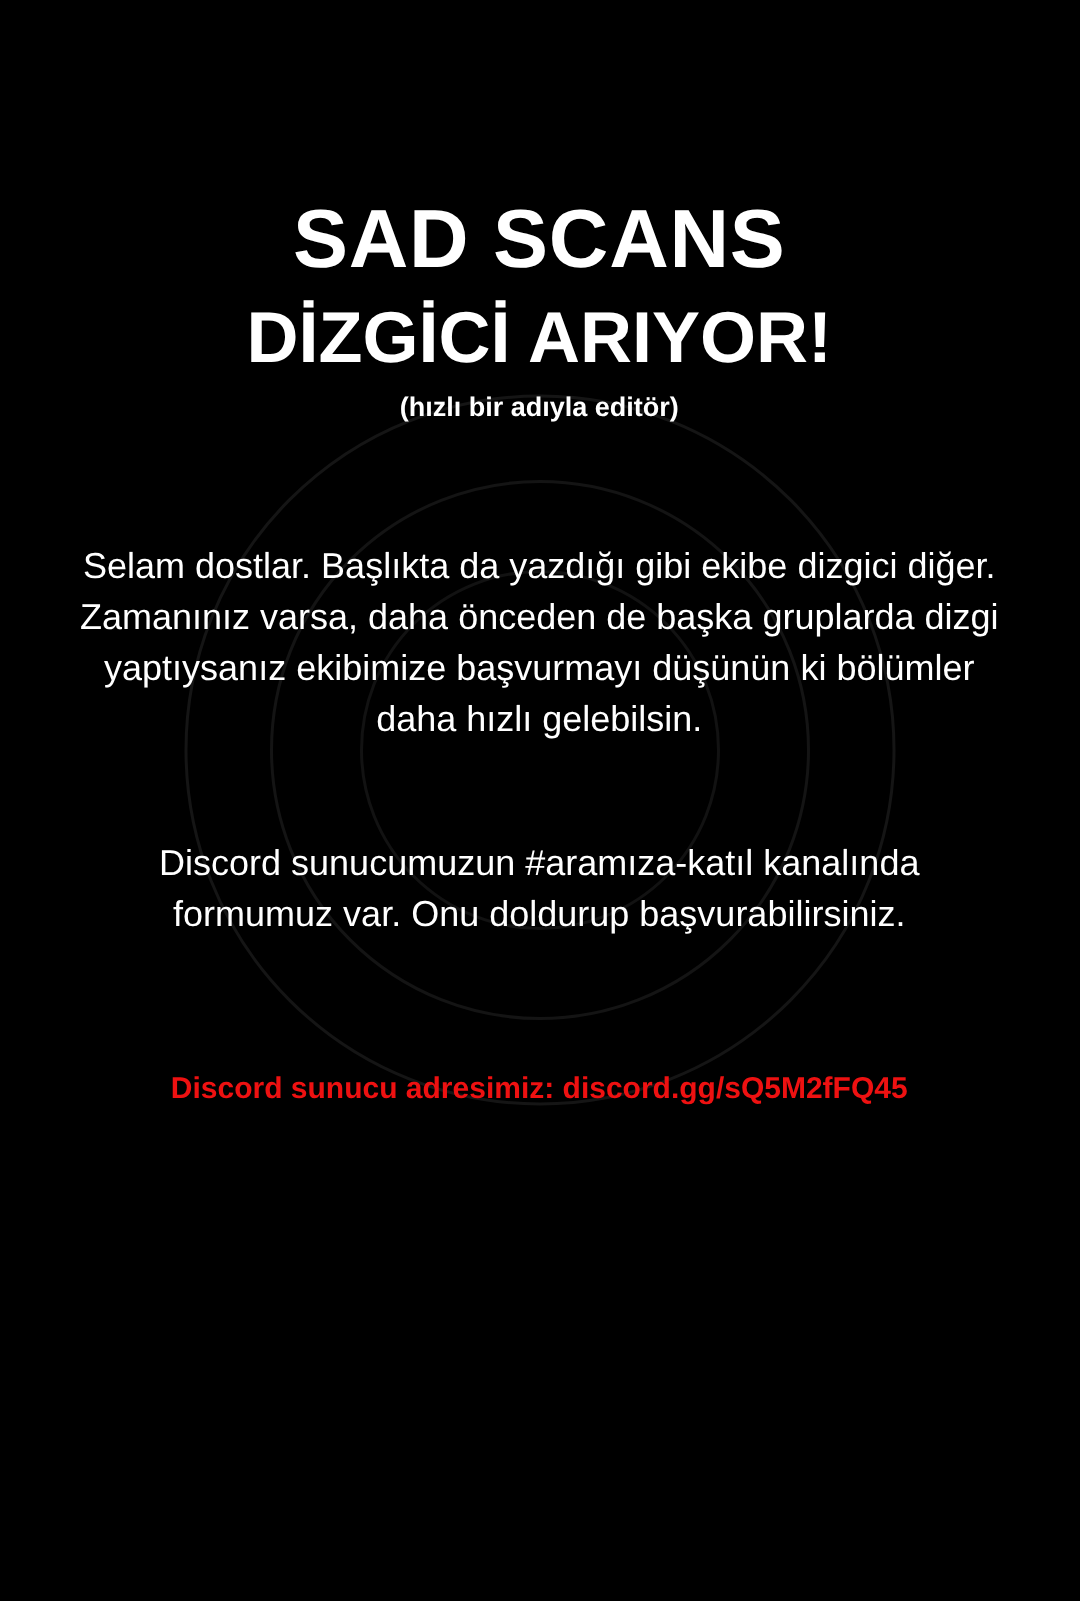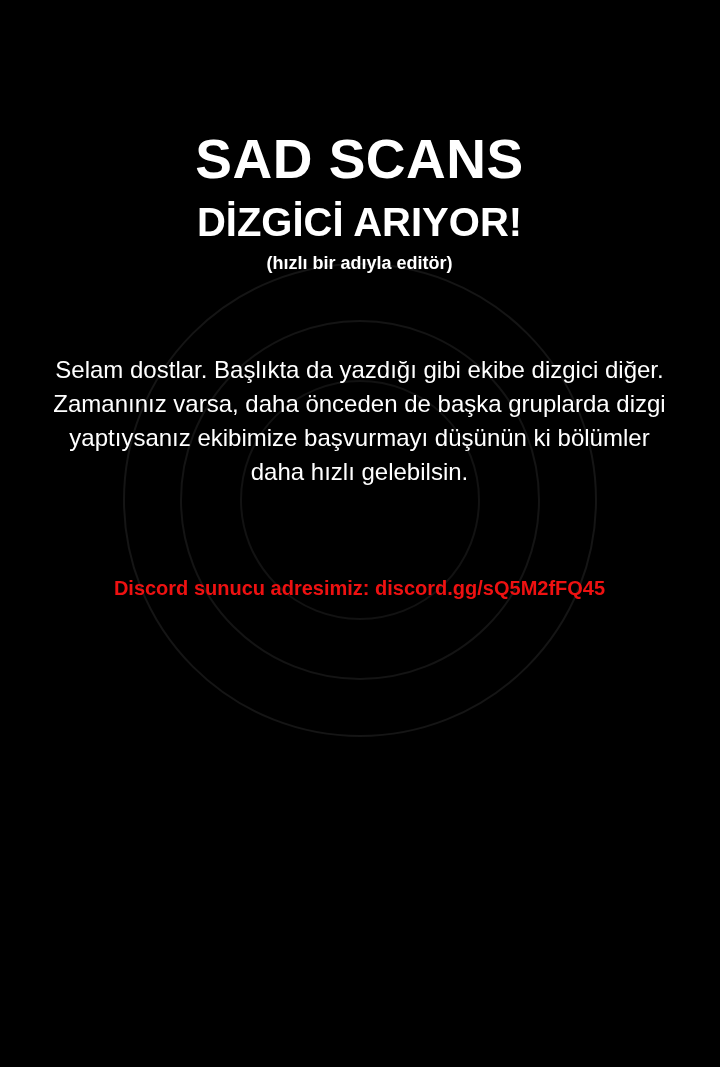--- a/index.html
+++ b/index.html
@@ -52,21 +52,21 @@
     margin: 0;
     padding-top: 132px;
     font-size: 55px;
     font-weight: bold;
     letter-spacing: 0.5px;
     line-height: 1.0;
   }
   .subtitle {
     margin: 0;
     padding-top: 14px;
-    font-size: 40px;
+    font-size: 48px;
     font-weight: bold;
     line-height: 1.05;
   }
   .note {
     margin: 0;
     padding-top: 10px;
     font-size: 18px;
     font-weight: bold;
     line-height: 1.2;
   }
@@ -96,18 +96,19 @@
   <div class="content">
 
     <h1 class="title">SAD SCANS</h1>
 
     <h2 class="subtitle">DİZGİCİ ARIYOR!</h2>
 
     <p class="note">(hızlı bir adıyla editör)</p>
 
     <p class="body-block p1">Selam dostlar. Başlıkta da yazdığı gibi ekibe dizgici diğer. Zamanınız varsa, daha önceden de başka gruplarda dizgi yaptıysanız ekibimize başvurmayı düşünün ki bölümler daha hızlı gelebilsin.</p>
 
+    <p class="body-block p2">Discord sunucumuzun #aramıza-katıl kanalında formumuz var. Onu doldurup başvurabilirsiniz.</p>
 
 
     <p class="discord">Discord sunucu adresimiz: discord.gg/sQ5M2fFQ45</p>
 
   </div>
 </div>
 
 </body></html>

